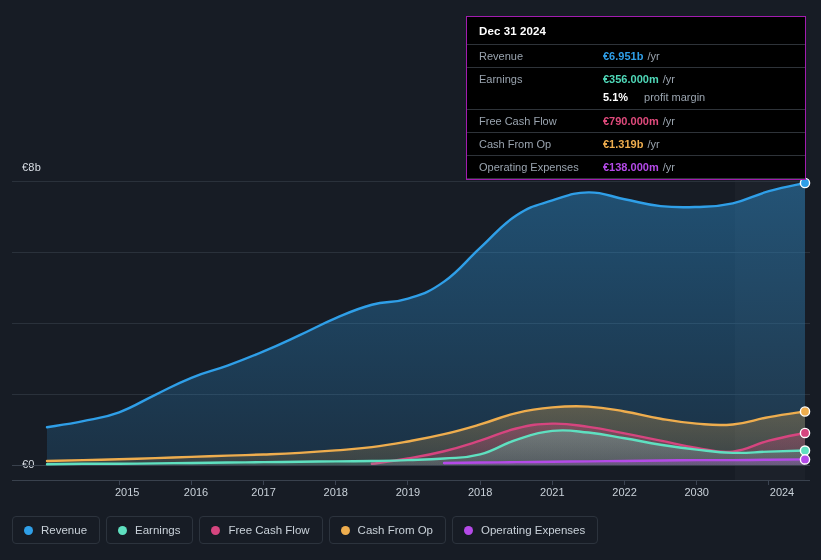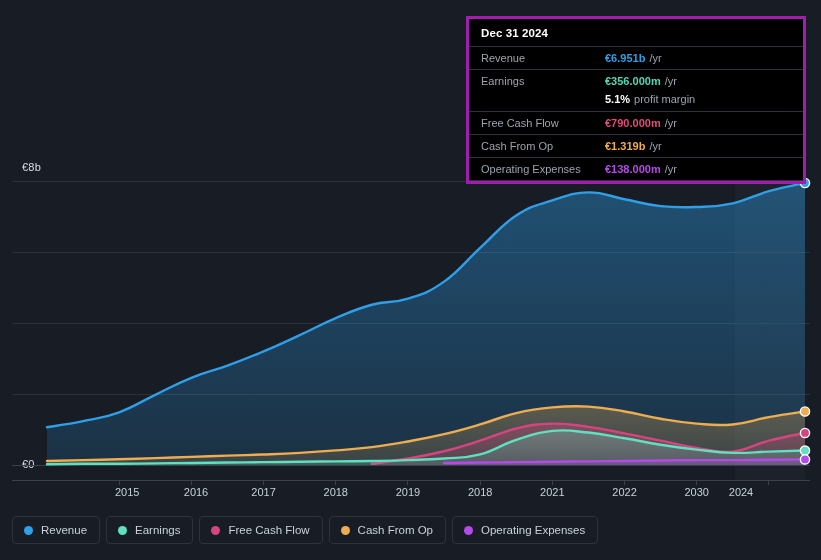--- a/index.html
+++ b/index.html
@@ -66,21 +66,21 @@
     background: #3b4351;
   }
 
   
   #tooltip {
     position: absolute;
     left: 466px;
     top: 16px;
     width: 340px;
     background: #000000;
-    border: 3px solid #a21caf;
+    border: 1px solid #a21caf;
     box-sizing: border-box;
     padding: 0;
     z-index: 20;
   }
   #tooltip-date {
     font-size: 11.5px;
     font-weight: bold;
     color: #ffffff;
     padding: 8px 12px 7px 12px;
     letter-spacing: .1px;
@@ -107,21 +107,21 @@
   }
   .tunit {
     color: #9aa4af;
     font-weight: normal;
     margin-left: 4px;
     white-space: nowrap;
   }
   .tmargin-label {
     color: #9aa4af;
     font-weight: normal;
-    margin-left: 4px;
+    margin-left: 16px;
   }
   #tooltip-bottomline {
     border-top: 1px solid #2e3339;
     height: 0;
   }
 
   
   #legend {
     position: absolute;
     left: 12px;
@@ -229,21 +229,21 @@
       <div class="xtick" style="left: 407.952px;">2019</div>
       <div class="xtickmark" style="left: 407.452px; top: 0px; height: 5px;"></div>
       <div class="xtick" style="left: 480.143px;">2018</div>
       <div class="xtickmark" style="left: 479.643px; top: 0px; height: 5px;"></div>
       <div class="xtick" style="left: 552.333px;">2021</div>
       <div class="xtickmark" style="left: 551.833px; top: 0px; height: 5px;"></div>
       <div class="xtick" style="left: 624.524px;">2022</div>
       <div class="xtickmark" style="left: 624.024px; top: 0px; height: 5px;"></div>
       <div class="xtick" style="left: 696.714px;">2030</div>
       <div class="xtickmark" style="left: 696.214px; top: 0px; height: 5px;"></div>
-      <div class="xtick" style="left: 741px;">2024</div>
+      <div class="xtick" style="left: 782px;">2024</div>
       <div class="xtickmark" style="left: 768.405px; top: 0px; height: 5px;"></div>
     </div>
 
   <div id="tooltip">
     <div id="tooltip-date">Dec 31 2024</div>
 
     <div class="trow">
       <span class="tkey">Revenue</span>
       <span class="tval" id="tv0" style="color: rgb(47, 159, 232);">€6.951b</span>
       <span class="tunit">/yr</span>

